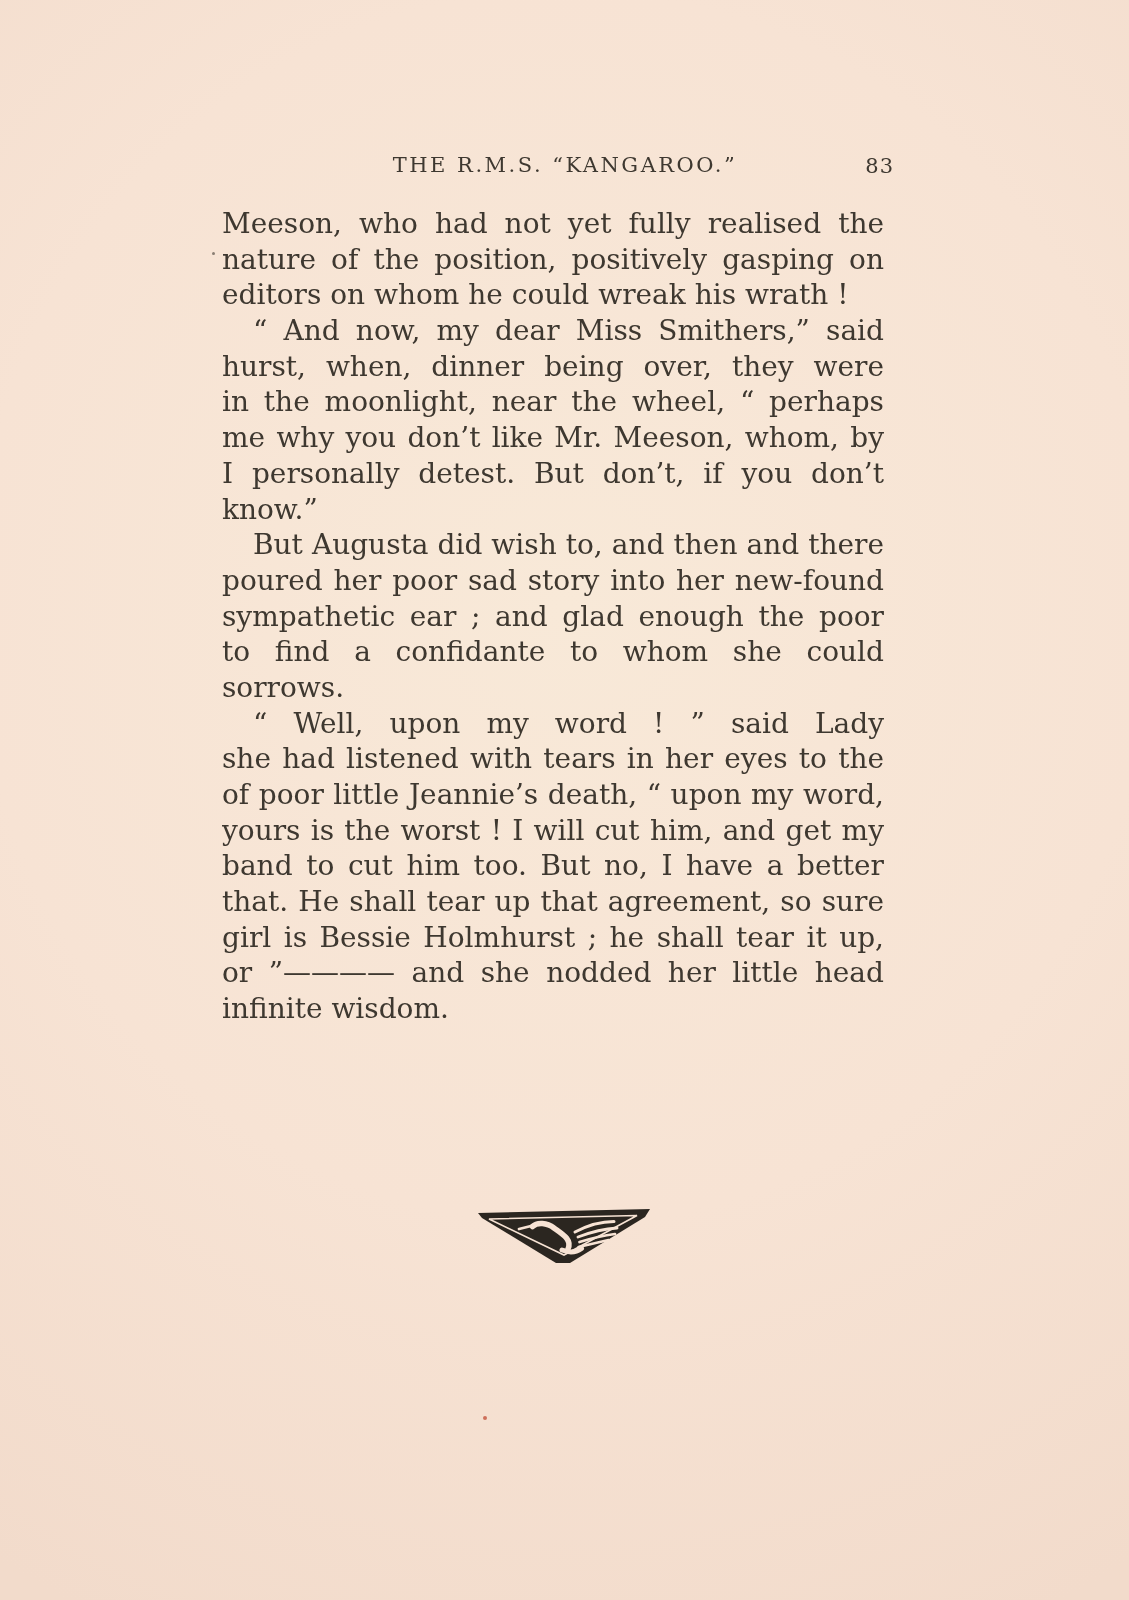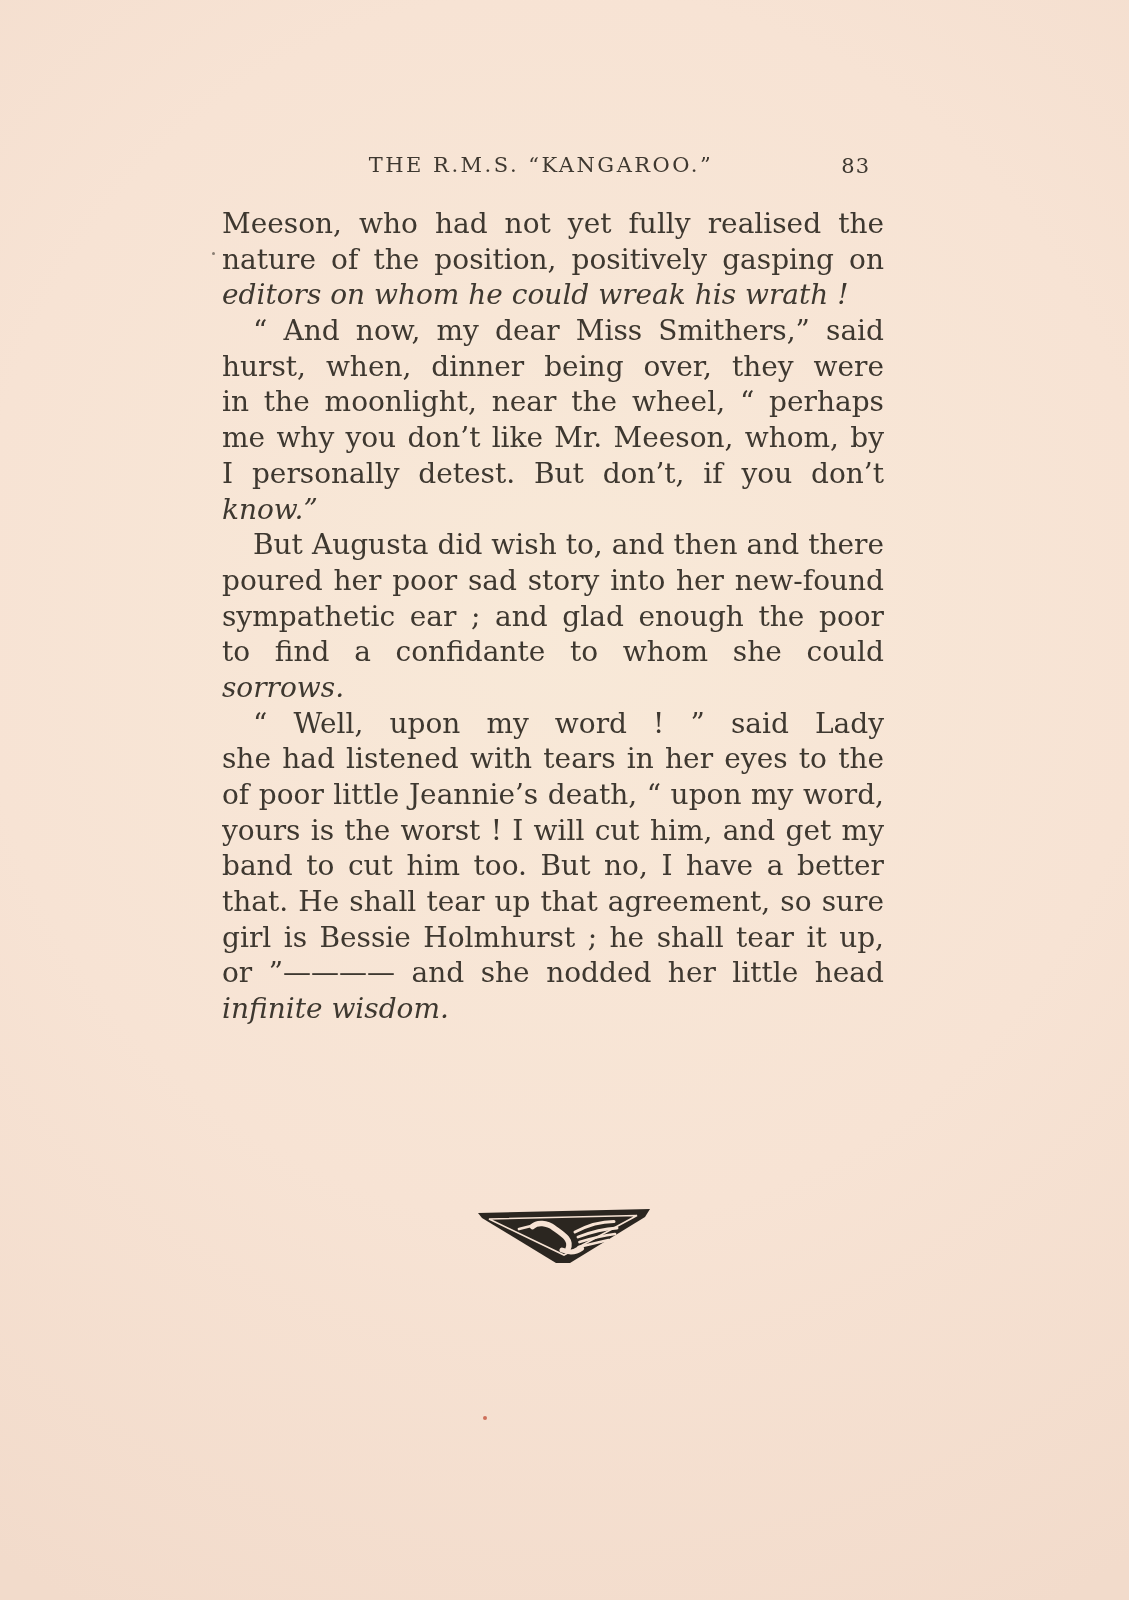--- a/index.html
+++ b/index.html
@@ -11,21 +11,21 @@
   .page {
     position:relative;
     width:1129px; height:1600px;
     overflow:hidden;
     color: var(--ink, #3e3830);
     background:
       radial-gradient(95% 70% at 50% 38%, var(--paper-center, #f8e9d8) 0%, var(--paper, #f7e3d4) 55%, var(--paper-edge, #f2dbcb) 100%);
   }
   .page-header {
     position:absolute;
-    top:153px; left:210px; width:662px;
+    top:153px; left:234px; width:662px;
     text-align:center;
     font-size:21px;
     letter-spacing:2.5px;
     white-space:nowrap;
   }
   .folio {
     position:absolute; right:2px; top:1px;
     letter-spacing:1px;
   }
   .text-block {
@@ -33,21 +33,21 @@
     top:206px; left:222px; width:662px;
     font-size:28px;
   }
   .line {
     height:35.7px;
     line-height:35.7px;
     text-align:justify;
     text-align-last:justify;
     overflow:hidden;
   }
-  .line.last { text-align:left; text-align-last:left;font-style:italic; }
+  .line.last { text-align:left; text-align-last:left; }
   .line.indent { padding-left:31px; }
   .italic { font-style:italic; }
   .ornament {
     position:absolute;
     top:1207px; left:478px;
     width:172px; height:56px;
   }
   .ornament svg { display:block; width:100%; height:100%; }
   .speck {
     position:absolute; border-radius:50%;

